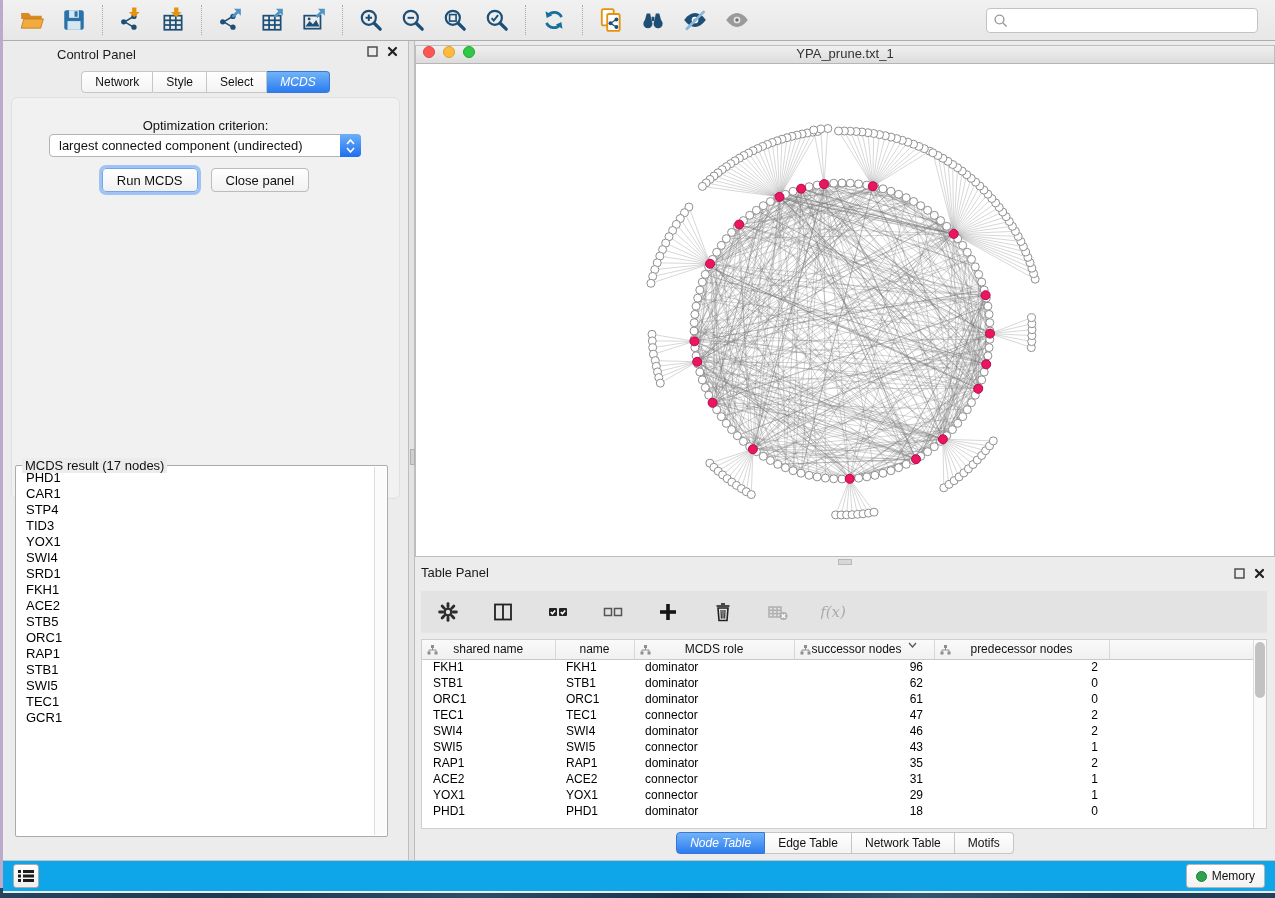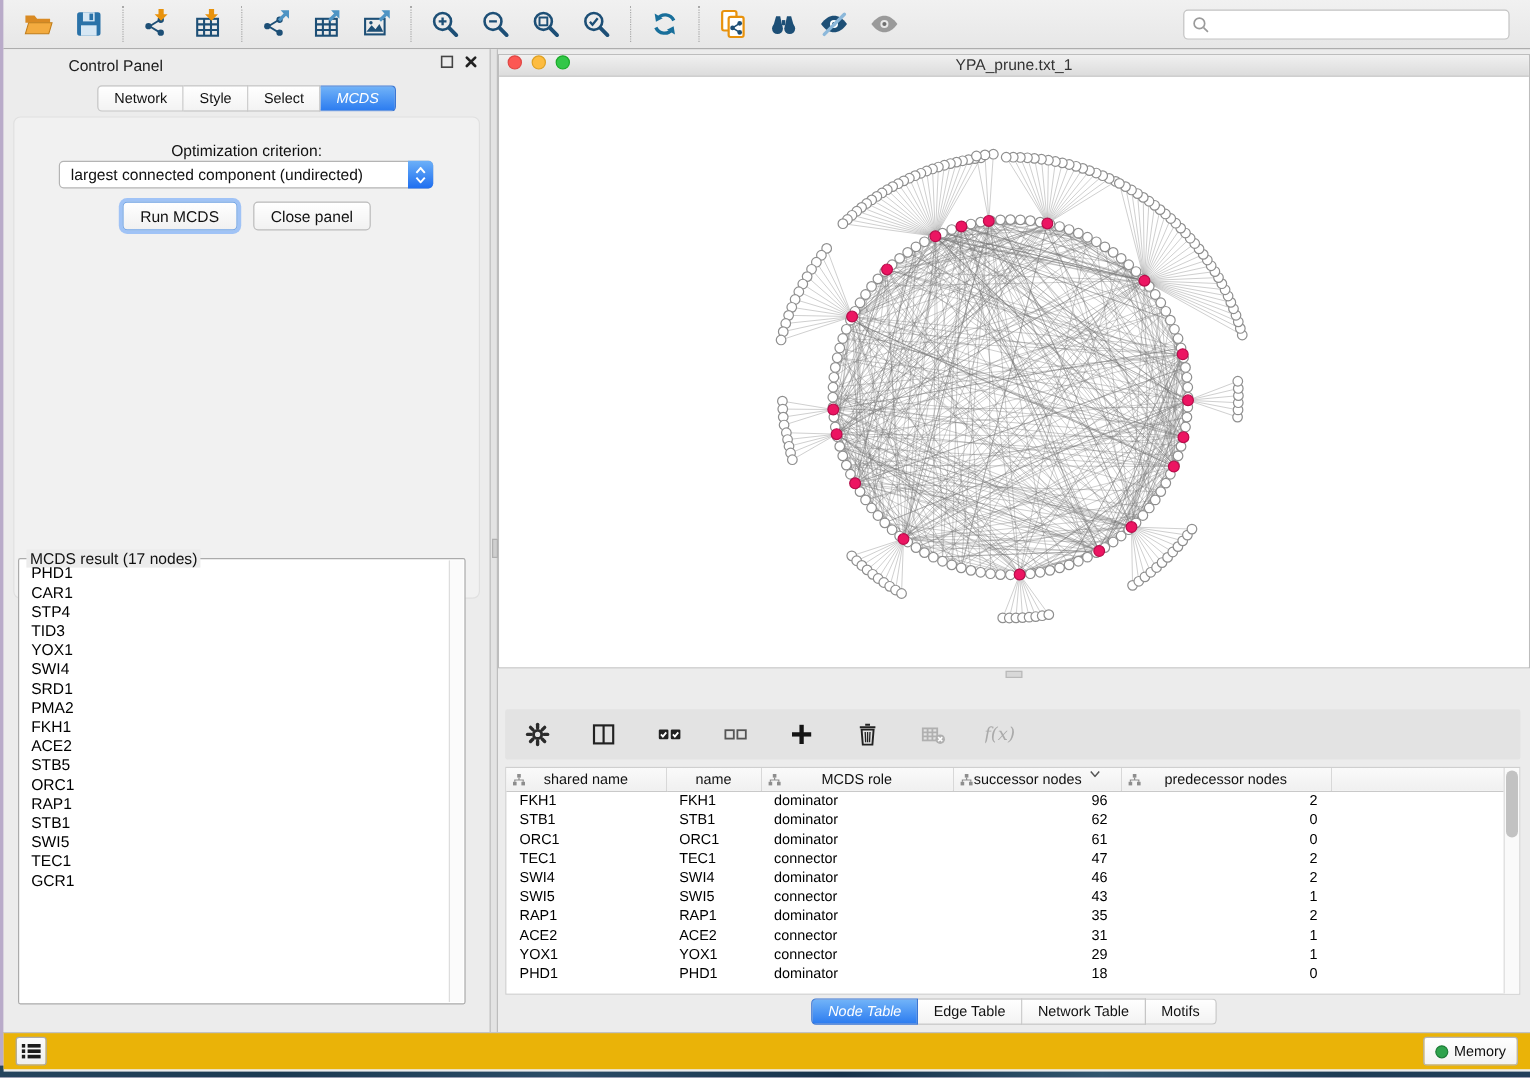--- a/index.html
+++ b/index.html
@@ -94,21 +94,21 @@
   table.nodes td { height:16px; padding:0 11px; white-space:nowrap; overflow:hidden; color:#000; }
   td.num { text-align:right; }
   .th-inner { display:flex; align-items:flex-start; justify-content:center; gap:6px; }
   .tree-ico { position:absolute; left:5px; top:5px; }
   .tbl-scroll { position:absolute; right:0; top:0; width:13px; height:100%; background:#fafafa; border-left:1px solid #ddd; }
   .tbl-thumb { position:absolute; left:1px; top:2px; width:10px; height:56px; background:#c2c2c2; border-radius:5px; }
 
   .tp-tabs { position:absolute; left:0; top:269px; width:100%; display:flex; justify-content:center; }
 
   
-  .status-bar { position:absolute; left:0; bottom:2px; width:100%; height:31px; background:#eab308; border-top:1px solid #c2c2c2;
+  .status-bar { position:absolute; left:0; bottom:2px; width:100%; height:31px; background:#0ea5e9; border-top:1px solid #c2c2c2;
     display:flex; align-items:center; }
   .sb-left-btn { margin-left:10px; width:26px; height:24px; background:linear-gradient(#fcfcfc,#efefef);
     border:1px solid #ababab; border-radius:3px; display:flex; align-items:center; justify-content:center; }
   .memory-btn { position:absolute; right:10px; top:3px; height:24px; background:linear-gradient(#ffffff,#f2f2f2);
     border:1px solid #b5b5b5; border-radius:3px; display:flex; align-items:center; gap:5px; padding:0 9px; font-size:12px; color:#111; }
   .mem-dot { width:11px; height:11px; border-radius:50%; background:#2ea34d; border:1px solid #1d7d37; }
 
   svg { display:block; }
 </style>
 </head>
@@ -385,21 +385,20 @@
       <div class="groupbox">
         <legend>MCDS result (17 nodes)</legend>
         <div class="mcds-list" id="mcds-list">
             <div class="mcds-item">PHD1</div>
             <div class="mcds-item">CAR1</div>
             <div class="mcds-item">STP4</div>
             <div class="mcds-item">TID3</div>
             <div class="mcds-item">YOX1</div>
             <div class="mcds-item">SWI4</div>
             <div class="mcds-item">SRD1</div>
-            <div class="mcds-item">PMA2</div>
             <div class="mcds-item">FKH1</div>
             <div class="mcds-item">ACE2</div>
             <div class="mcds-item">STB5</div>
             <div class="mcds-item">ORC1</div>
             <div class="mcds-item">RAP1</div>
             <div class="mcds-item">STB1</div>
             <div class="mcds-item">SWI5</div>
             <div class="mcds-item">TEC1</div>
             <div class="mcds-item">GCR1</div>
           </div>
@@ -1353,20 +1352,35 @@
               </g>
             </svg>
         </div>
       </div>
 
       <div class="h-divider">
         <div class="h-grip"></div>
       </div>
 
       <div class="table-panel">
+        <div class="tp-header">
+          <span class="panel-title" style="padding-left:6px;">Table Panel</span>
+          <span class="panel-ctrls">
+            <span>
+              <svg width="11" height="11" viewBox="0 0 11 11">
+                  <rect x="1" y="1" width="9" height="9" fill="none" stroke="#444" stroke-width="1.4"></rect>
+                </svg>
+            </span>
+            <span>
+              <svg width="11" height="11" viewBox="0 0 11 11">
+                  <path d="M2 2 L9 9 M9 2 L2 9" stroke="#222" stroke-width="2.2" stroke-linecap="round"></path>
+                </svg>
+            </span>
+          </span>
+        </div>
         <div class="tp-toolbar" id="tp-toolbar">
             <button class="tp-btn">
               <span>
                 <svg width="24" height="24" viewBox="0 0 24 24">
                   <circle cx="12" cy="12" r="3.4" fill="none" stroke="#2b2b2b" stroke-width="2.4"></circle>
                   <g stroke="#2b2b2b" stroke-width="2.8" stroke-linecap="round">
                     <line x1="12" y1="3.6" x2="12" y2="6.6"></line>
                     <line x1="12" y1="17.4" x2="12" y2="20.4"></line>
                     <line x1="3.6" y1="12" x2="6.6" y2="12"></line>
                     <line x1="17.4" y1="12" x2="20.4" y2="12"></line>

